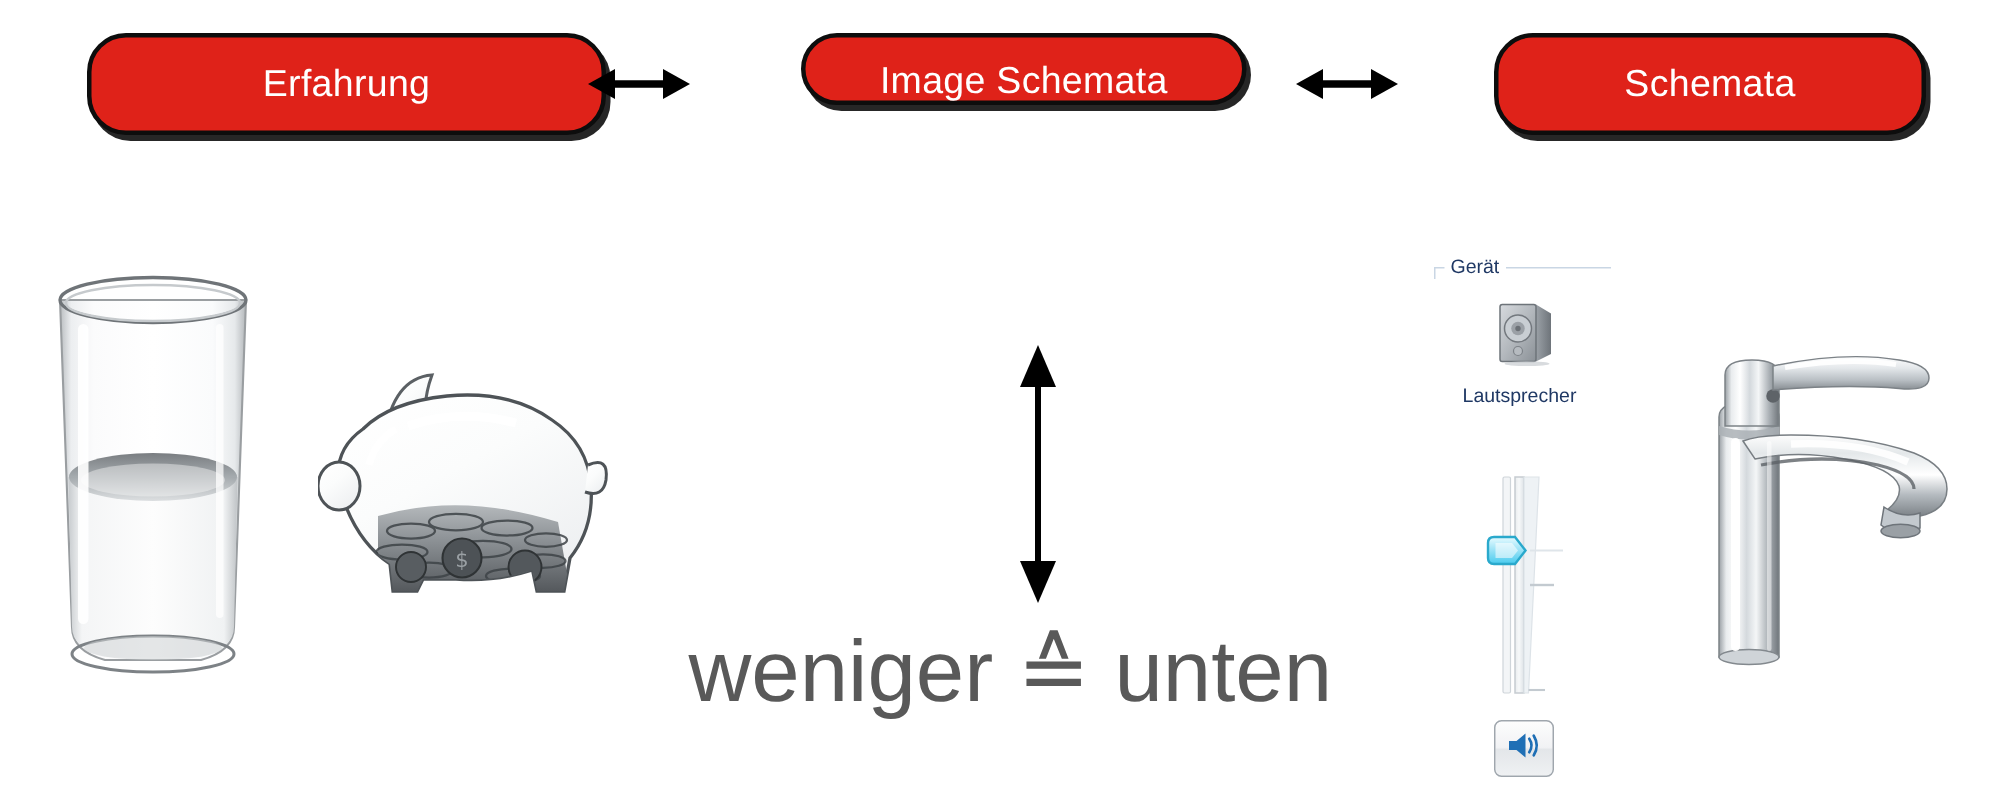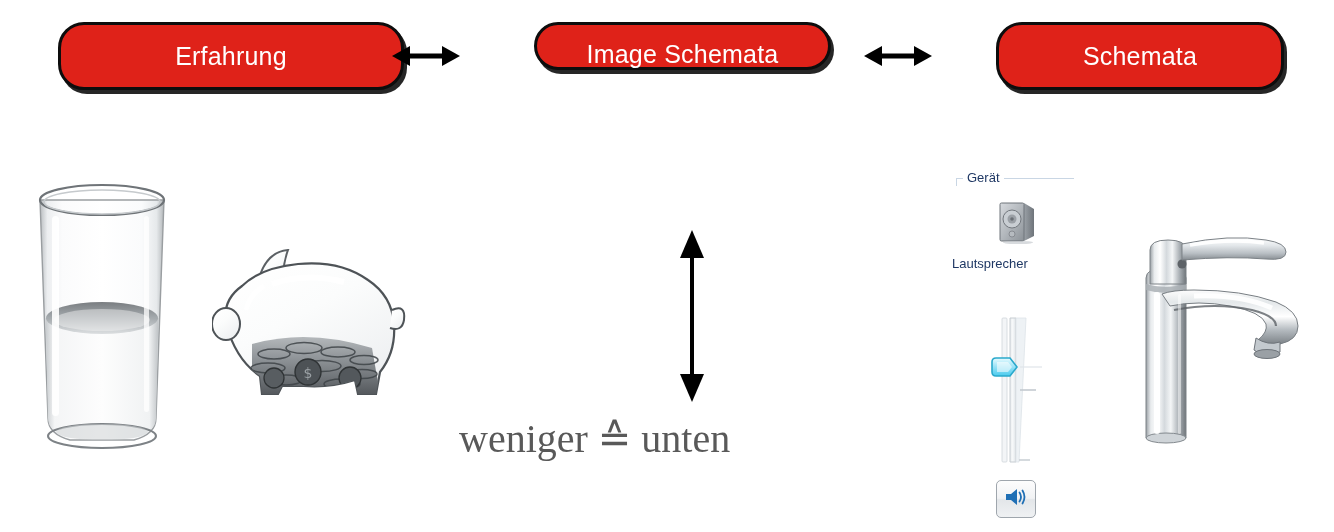--- a/index.html
+++ b/index.html
@@ -73,22 +73,21 @@
     line-height: 1;
   }
   #text-mehr-oben {
     left: 519px;
     top: 168px;
     font-size: 53px;
   }
   #text-weniger-unten {
     left: 459px;
     top: 419px;
-    font-size: 40px;
-    font-family: Liberation Serif, serif;
+    font-size: 58px;
   }
 
   
   .photo {
     position: absolute;
   }
 
   #glass-of-water  { left: 18px;  top: 168px; width: 168px; height: 288px; }
   #piggy-bank      { left: 212px; top: 228px; width: 196px; height: 186px; }
   #faucet          { left: 1090px; top: 232px; width: 232px; height: 232px; }
@@ -136,21 +135,21 @@
     left: 44px;
     top: 32px;
     width: 42px;
     height: 44px;
   }
   #volume-panel .device-label {
     position: absolute;
     left: 0;
     top: 88px;
     width: 122px;
-    text-align: left;
+    text-align: center;
     color: #1f3864;
     font-family: "Liberation Sans", sans-serif;
     font-size: 13px;
     line-height: 16px;
     white-space: nowrap;
   }
   #volume-panel .slider {
     position: absolute;
     left: 34px;
     top: 144px;

